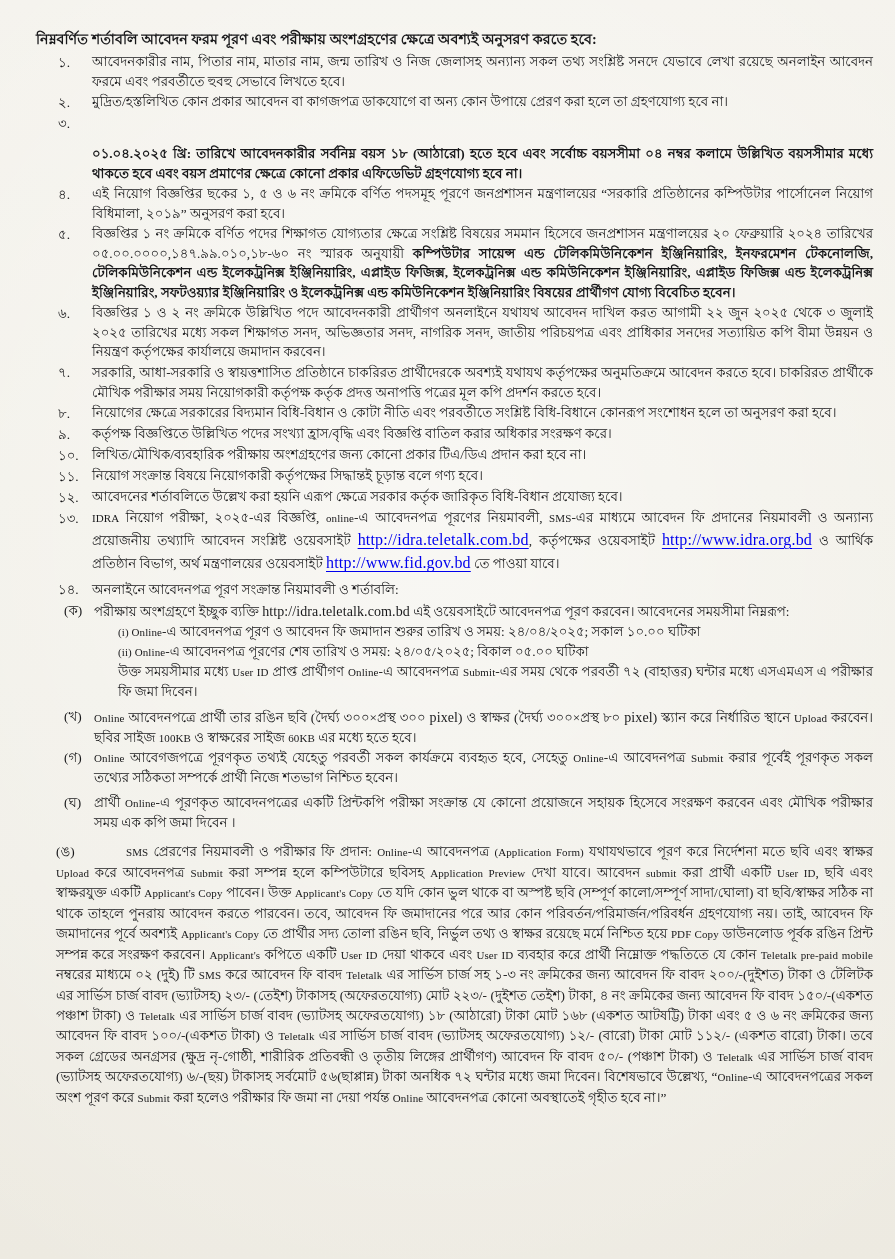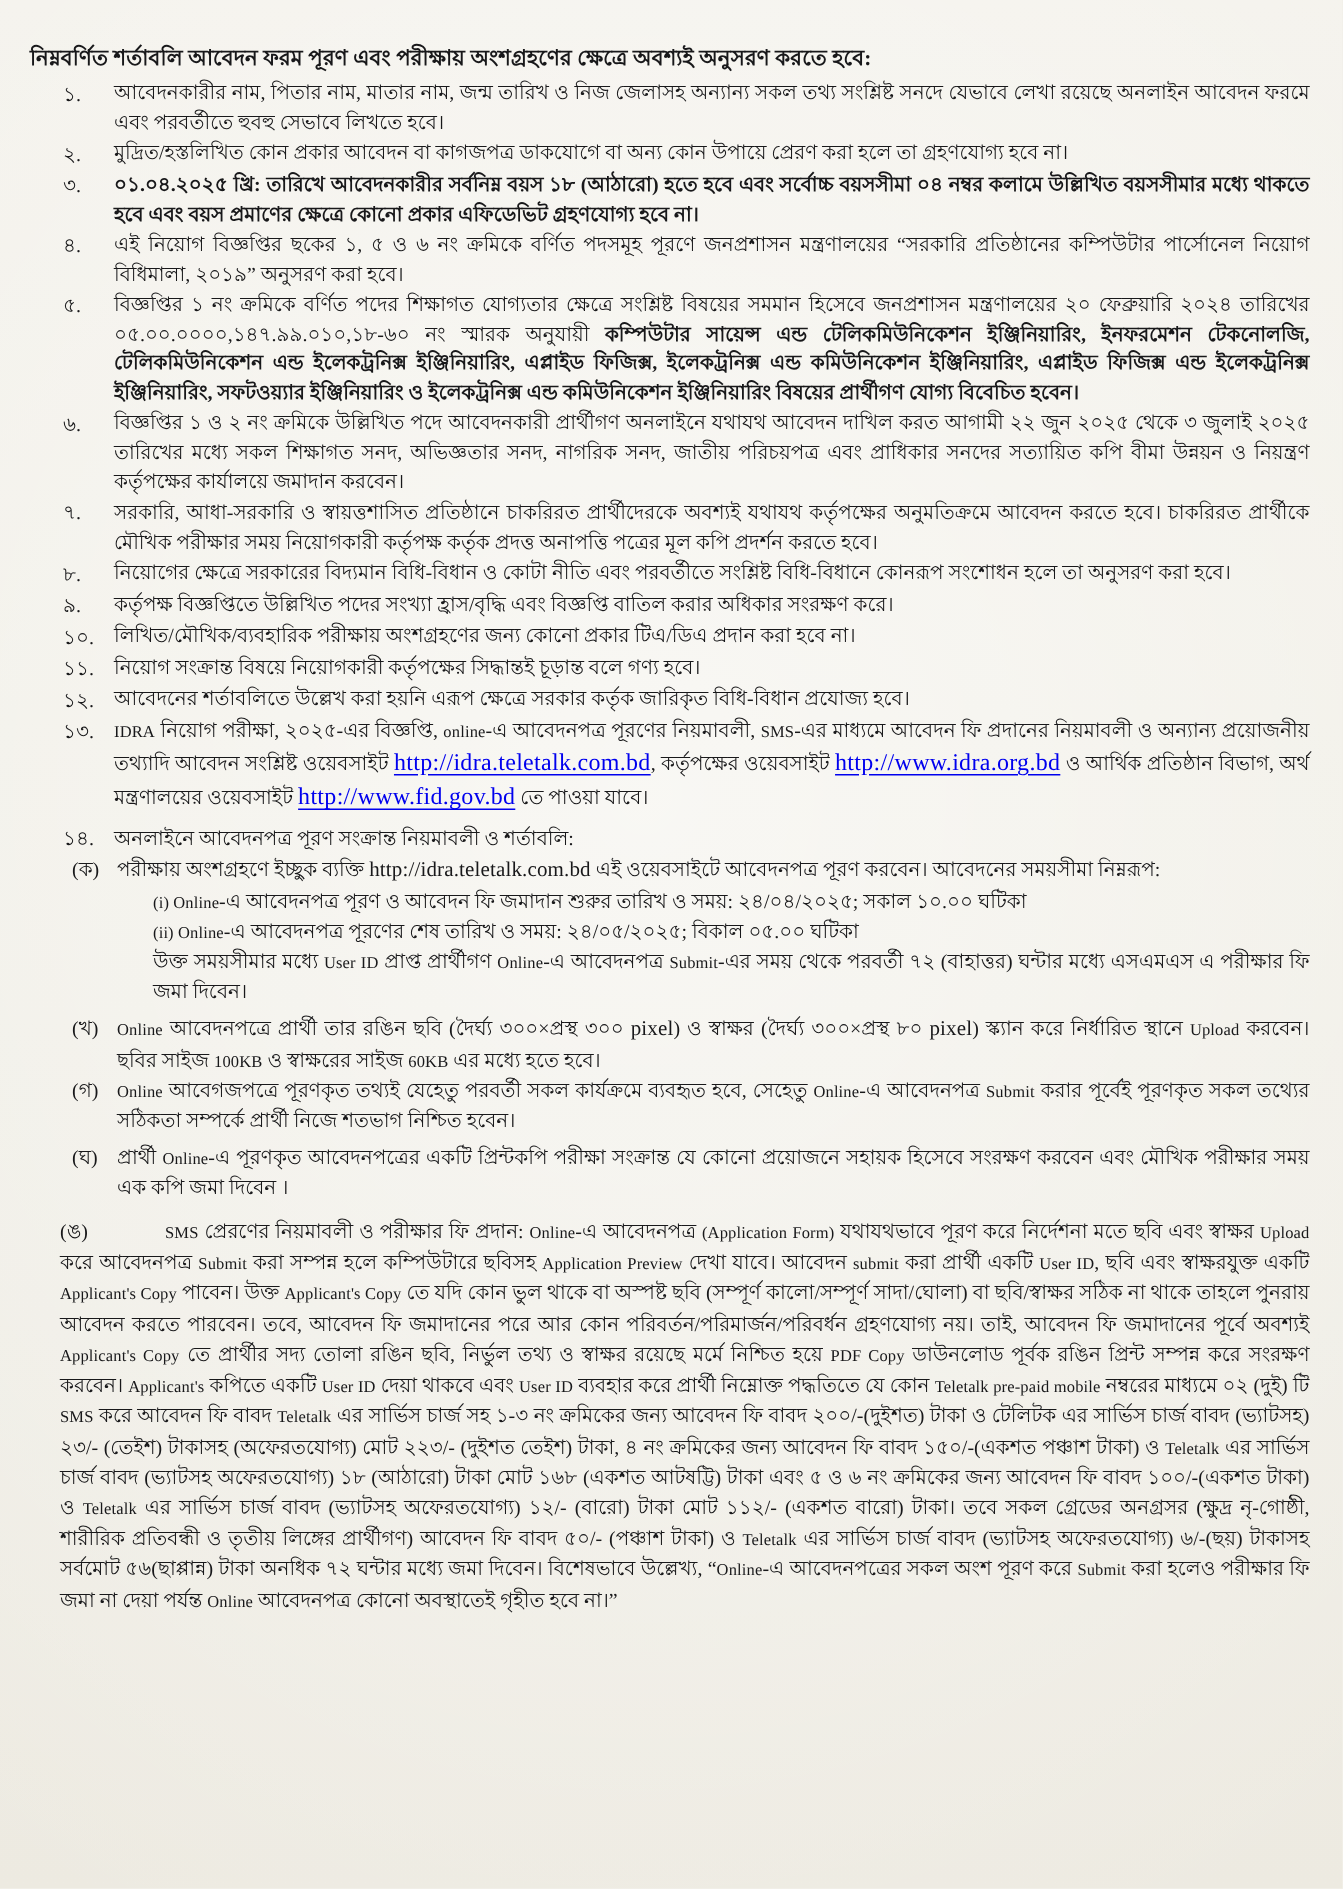--- a/index.html
+++ b/index.html
@@ -20,21 +20,21 @@
   .paper {
     position: absolute;
     inset: 0;
     background:
       radial-gradient(ellipse 120% 95% at 48% 42%, rgba(255,255,255,0.55) 0%, rgba(255,255,255,0.0) 72%),
       linear-gradient(180deg, #f4f2ec 0%, #f1efe7 38%, #efede5 70%, #edeae1 100%);
   }
   .page {
     position: absolute;
     inset: 0;
-    padding: 30px 22px 0 12px;
+    padding: 30px 22px 0 28px;
     box-sizing: border-box;
   }
 
   .doc-heading {
     font-weight: bold;
     font-size: 14.2px;
     line-height: 1.34;
     margin: 0 0 3px 8px;
     letter-spacing: 0.1px;
   }
@@ -55,21 +55,21 @@
   }
   .clause-num.wide { flex: 0 0 34px; }
   .clause-body {
     flex: 1 1 auto;
     font-size: 13.3px;
     line-height: 1.47;
     text-align: justify;
     text-justify: inter-word;
     hyphens: none;
   }
-  .clause-body.b { font-weight: bold; }
+  .clause-body.b { font-weight: bold; margin-top: 31px; }
 
   .en {
     font-family: "Liberation Serif", "DejaVu Serif", serif;
     font-size: 11px;
     letter-spacing: 0.1px;
   }
   .en-sm { font-size: 14px; }
   b.bn { font-weight: bold; }
   .u { text-underline-offset: 2px; }
   .url {

